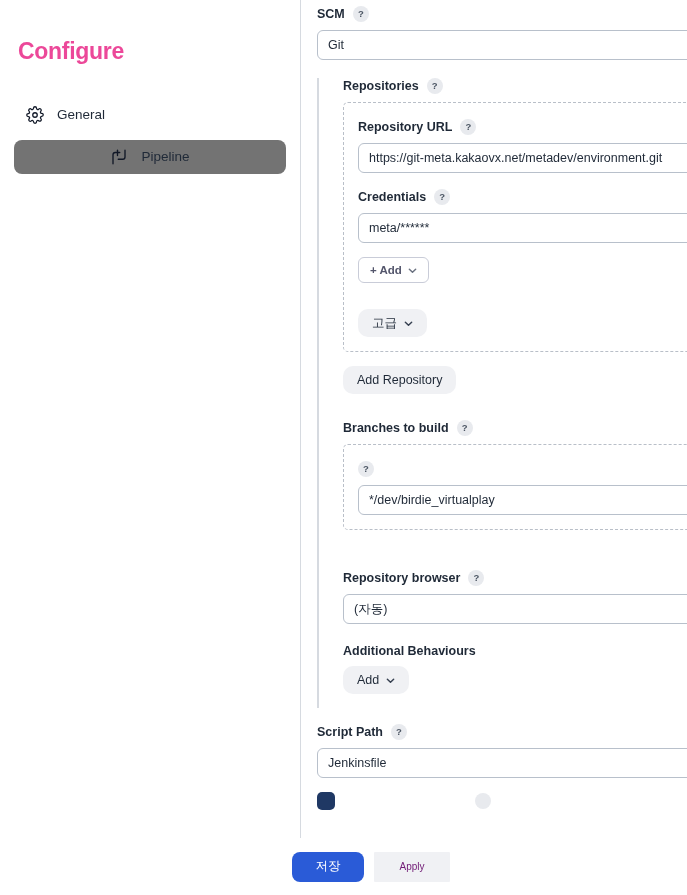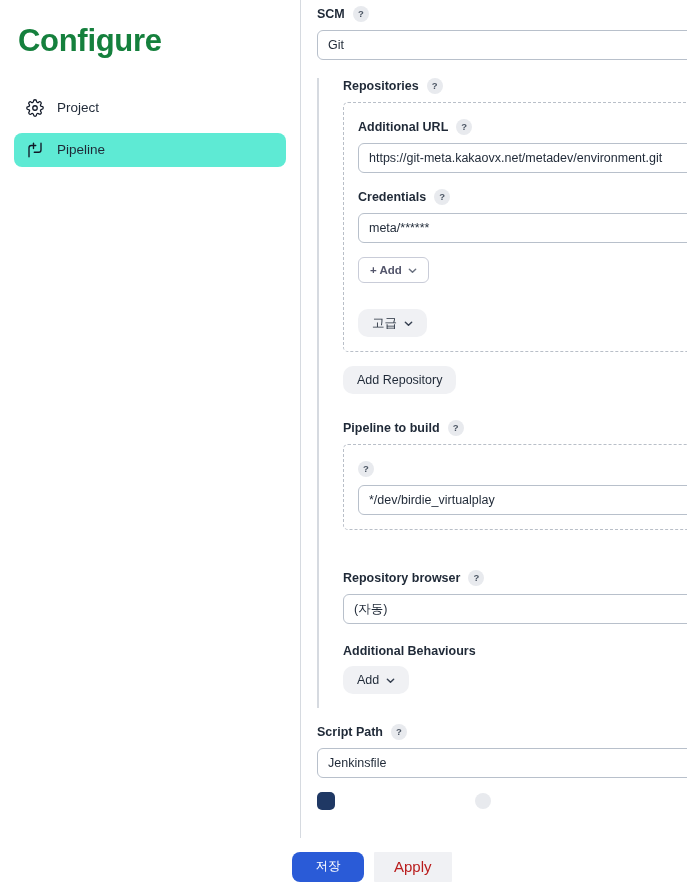--- a/index.html
+++ b/index.html
@@ -15,30 +15,30 @@
 
   #page { position: relative; width: 687px; height: 895px; overflow: hidden; background:#fff; }
 
   
   .sidebar {
     position: absolute; left: 0; top: 0; width: 300px; height: 895px;
     background: #ffffff;
     padding: 18px 14px 0 14px;
   }
   .sidebar-title {
-    font-size: 31px; font-weight: bold; letter-spacing: -0.3px;
-    color: #15803d; margin: 4px 0 0 4px; line-height: 1.2;
+    font-size: 23px; font-weight: bold; letter-spacing: -0.3px;
+    color: #ec4899; margin: 20px 0 0 4px; line-height: 1.2;
   }
   .nav { margin-top: 32px; }
   .nav-item {
     display: flex; align-items: center; gap: 13px;
     height: 34px; padding: 0 12px; border-radius: 8px;
     margin-bottom: 8px; cursor: pointer;
   }
-  .nav-item.selected { background: #5eead4; }
+  .nav-item.selected { background: #737373; justify-content: center; }
   .nav-label { font-size: 13.5px; color: #1f2937; line-height: 1; }
   .nav-icon { width: 18px; height: 18px; display: block; flex: 0 0 18px; color:#111827; }
 
   
   .v-divider {
     position: absolute; left: 300px; top: 0; width: 1px; height: 838px;
     background: #d6dae0;
   }
 
   
@@ -140,21 +140,21 @@
   .btn-primary {
     height: 30px; min-width: 72px; padding: 0 20px;
     border-radius: 8px; border: none; background: #2a5bd7;
     color: #ffffff; font-size: 12.5px;
     font-family: "Liberation Sans", sans-serif;
     cursor: pointer; display:inline-flex; align-items:center; justify-content:center;
   }
   .btn-secondary {
     height: 30px; min-width: 76px; padding: 0 20px;
     border-radius: 1px; border: none; background: #f0f1f4;
-    color: #b91c1c; font-size: 15px;
+    color: #701a75; font-size: 10px;
     font-family: "Liberation Sans", sans-serif;
     cursor: pointer; display:inline-flex; align-items:center; justify-content:center;
   }
 </style>
 </head>
 <body>
 
 <div id="page">
 
   <aside class="sidebar">
@@ -162,21 +162,21 @@
 
     <nav class="nav">
 
       <div class="nav-item">
         <span class="nav-icon">
           <svg viewBox="0 0 24 24" fill="none" stroke="currentColor" stroke-width="1.7" stroke-linecap="round" stroke-linejoin="round" width="18" height="18">
             <circle cx="12" cy="12" r="3"></circle>
             <path d="M19.4 15a1.65 1.65 0 0 0 .33 1.82l.06.06a2 2 0 1 1-2.83 2.83l-.06-.06a1.65 1.65 0 0 0-1.82-.33 1.65 1.65 0 0 0-1 1.51V21a2 2 0 0 1-4 0v-.09A1.65 1.65 0 0 0 9 19.4a1.65 1.65 0 0 0-1.82.33l-.06.06a2 2 0 1 1-2.83-2.83l.06-.06a1.65 1.65 0 0 0 .33-1.82 1.65 1.65 0 0 0-1.51-1H3a2 2 0 0 1 0-4h.09A1.65 1.65 0 0 0 4.6 9a1.65 1.65 0 0 0-.33-1.82l-.06-.06a2 2 0 1 1 2.83-2.83l.06.06A1.65 1.65 0 0 0 9 4.6a1.65 1.65 0 0 0 1-1.51V3a2 2 0 0 1 4 0v.09a1.65 1.65 0 0 0 1 1.51 1.65 1.65 0 0 0 1.82-.33l.06-.06a2 2 0 1 1 2.83 2.83l-.06.06A1.65 1.65 0 0 0 19.4 9c.14.35.45.6.82.71H21a2 2 0 0 1 0 4h-.09c-.37.11-.68.36-.82.71z"></path>
           </svg>
         </span>
-        <span class="nav-label">Project</span>
+        <span class="nav-label">General</span>
       </div>
 
 
       <div class="nav-item selected">
         <span class="nav-icon">
           <svg viewBox="0 0 24 24" fill="none" stroke="currentColor" stroke-width="1.8" stroke-linecap="round" stroke-linejoin="round" width="18" height="18">
             <path d="M4 21V9a3 3 0 0 1 3-3h6"></path>
             <path d="M20 3v9a3 3 0 0 1-3 3h-6"></path>
             <path d="M10 3v7"></path>
           </svg>
@@ -200,21 +200,21 @@
     <div class="indent-rail">
 
       <div class="field-label">
         <span>Repositories</span>
         <span class="help">?</span>
       </div>
 
       <div class="dashed-block">
 
         <div class="field-label">
-          <span>Additional URL</span>
+          <span>Repository URL</span>
           <span class="help">?</span>
         </div>
         <div class="input">https://git-meta.kakaovx.net/metadev/environment.git</div>
 
         <div class="spacer-16"></div>
 
         <div class="field-label">
           <span>Credentials</span>
           <span class="help">?</span>
         </div>
@@ -240,21 +240,21 @@
 
       </div>
 
       <button class="btn">
         <span>Add Repository</span>
       </button>
 
       <div class="spacer-26"></div>
 
       <div class="field-label">
-        <span>Pipeline to build</span>
+        <span>Branches to build</span>
         <span class="help">?</span>
       </div>
 
       <div class="dashed-block">
         <div class="field-label">
           <span class="help">?</span>
         </div>
         <div class="input">*/dev/birdie_virtualplay</div>
       </div>
 

